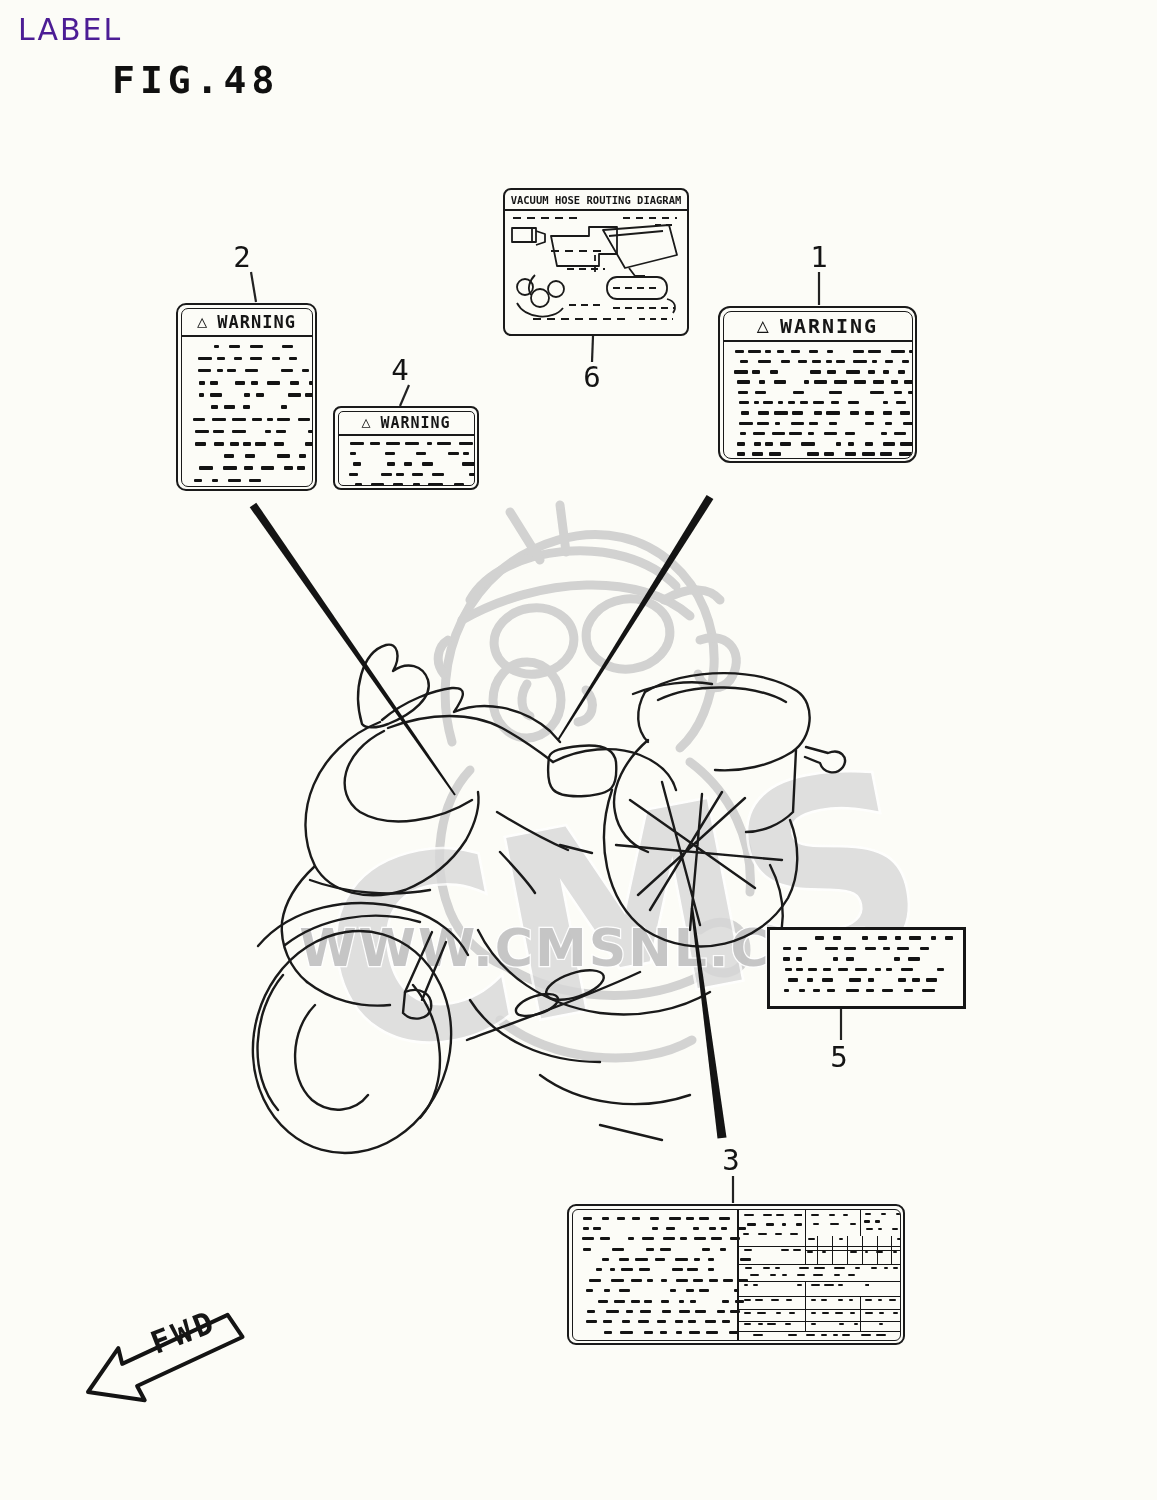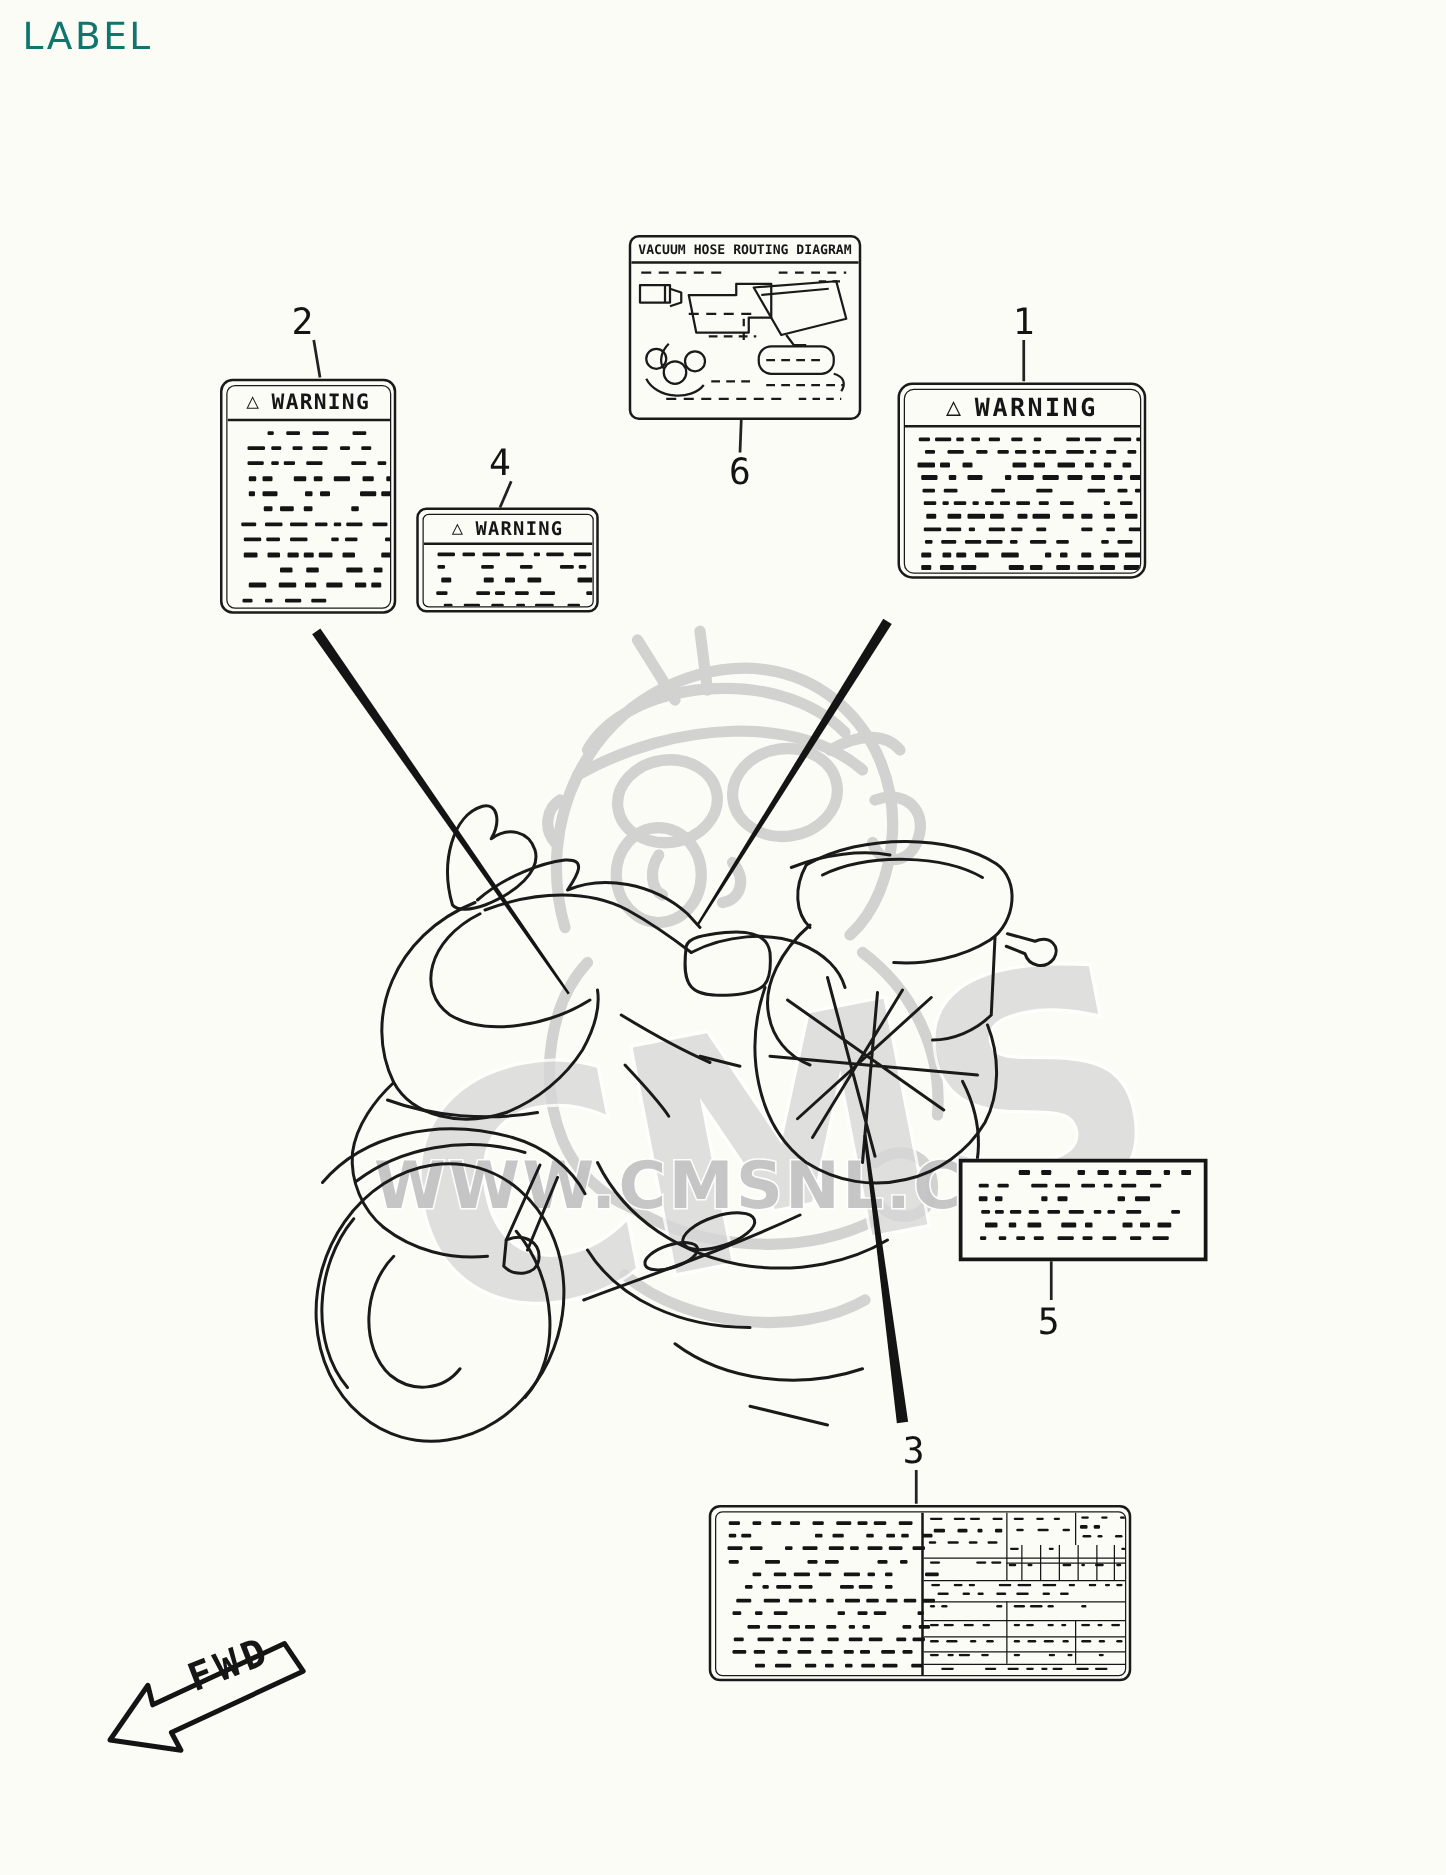--- a/index.html
+++ b/index.html
@@ -2,21 +2,21 @@
 <html><head>
 <meta charset="utf-8">
 <style>
   html,body{margin:0;padding:0;background:#e8e8e8;}
   *,*:before,*:after{box-sizing:border-box;}
   .page{position:relative;width:1157px;height:1500px;background:#fcfcf7;overflow:hidden;
         font-family:"DejaVu Sans",sans-serif;color:#161616;}
   svg{display:block;}
   .abs{position:absolute;}
 
-  .heading-label{left:18px;top:12px;font-size:30px;letter-spacing:2px;color:#0f766e;}
+  .heading-label{left:18px;top:12px;font-size:30px;letter-spacing:2px;color:#4c1d95;}
   .fig-title{left:112px;top:58px;font-family:"DejaVu Sans Mono",monospace;font-weight:700;
              font-size:38px;letter-spacing:5px;color:#101010;}
 
   .callout{font-family:"DejaVu Sans Mono",monospace;font-size:29px;color:#141414;
            transform:translateX(-50%);line-height:1;cursor:pointer;}
 
   
   .wlabel{background:#fcfcf7;border:2.5px solid #1a1a1a;border-radius:10px;padding:2.5px;}
   .wlabel .inner{border:1.6px solid #1a1a1a;border-radius:7px;height:100%;display:flex;
                  flex-direction:column;overflow:hidden;background:#fcfcf7;}
@@ -144,20 +144,21 @@
       <line x1="841" y1="1008" x2="841" y2="1040"></line>
       <line x1="733" y1="1176" x2="733" y2="1203"></line>
     </g>
 
     <g transform="translate(88,1392) rotate(-21)">
       <path d="M0,0 L44,-30 L42,-14 L158,-22 L164,4 L48,12 L50,28 Z" fill="#fcfcf7" stroke="#141414" stroke-width="4" stroke-linejoin="round"></path>
     </g>
   </svg>
 
   <div class="abs heading-label">LABEL</div>
+  <div class="abs fig-title">FIG.48</div>
 
   <div class="abs callout" style="left:242px;top:243px">2</div>
   <div class="abs callout" style="left:819px;top:243px">1</div>
   <div class="abs callout" style="left:400px;top:356px">4</div>
   <div class="abs callout" style="left:592px;top:363px">6</div>
   <div class="abs callout" style="left:839px;top:1043px">5</div>
   <div class="abs callout" style="left:731px;top:1146px">3</div>
 
   <div class="abs wlabel" style="left:176px;top:303px;width:141px;height:188px">
     <div class="inner">

